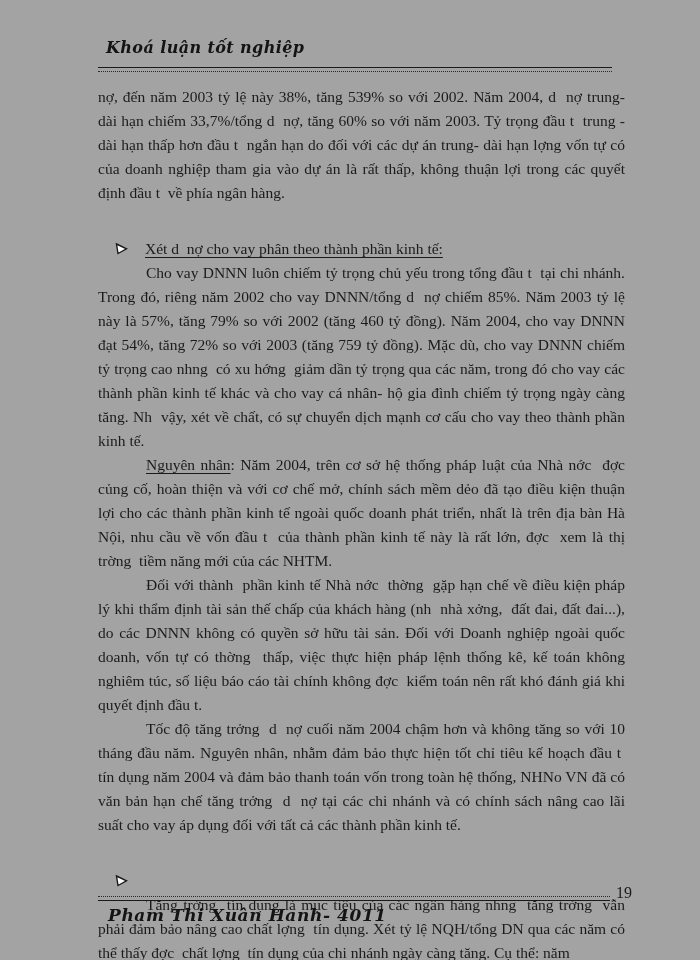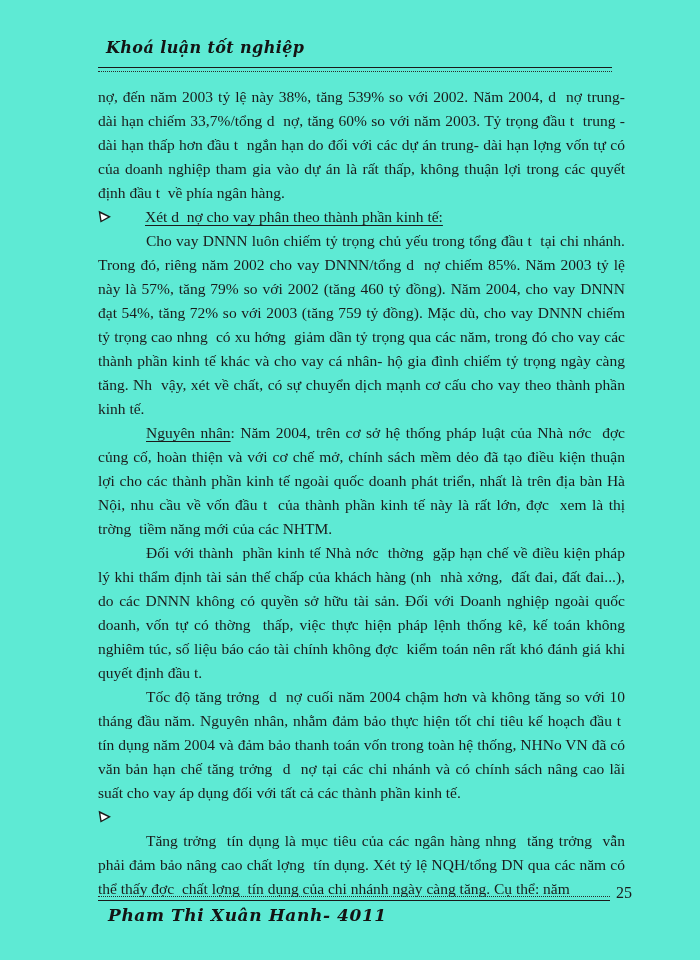--- a/index.html
+++ b/index.html
@@ -1,20 +1,20 @@
 <!DOCTYPE html>
 <html><head>
 <meta charset="utf-8">
 <style>
   html, body { margin: 0; padding: 0; background: #e8e8e8; }
   .page {
     position: relative;
     width: 700px;
     height: 960px;
-    background: #5eead4;
+    background: #a3a3a3;
     font-family: "Liberation Serif", "DejaVu Serif", serif;
     color: #1b1b1b;
     overflow: hidden;
   }
 
   
   .header-title {
     position: absolute;
     left: 106px;
     top: 38px;
@@ -44,21 +44,22 @@
     font-size: 15.5px;
     line-height: 24px;
     text-align: justify;
   }
   .content p { margin: 0; text-indent: 48px; }
   .content p.no-indent { text-indent: 0; }
 
   .heading-line {
     display: flex;
     align-items: baseline;
-    text-align: left;
+    text-align: center;
+    margin-top: 32px;
   }
   .bullet-cell {
     flex: none;
     width: 47px;
     position: relative;
     top: 1px;
   }
   .heading-text {
     text-decoration: underline;
     text-underline-offset: 3px;
@@ -134,15 +135,15 @@
         </svg>
       </span>
     </div>
 
     <p>Tăng trởng&nbsp; tín dụng là mục tiêu của các ngân hàng nhng&nbsp; tăng trởng&nbsp; vẫn phải đảm bảo nâng cao chất lợng&nbsp; tín dụng. Xét tỷ lệ NQH/tổng DN qua các năm có thể thấy đợc&nbsp; chất lợng&nbsp; tín dụng của chi nhánh ngày càng tăng. Cụ thể: năm</p>
 
   </div>
 
   <div class="footer-rule"></div>
   <div class="footer-author">Pham Thi Xuân Hanh- 4011</div>
-  <div class="page-number">25</div>
+  <div class="page-number">19</div>
 
 </div>
 
 </body></html>

